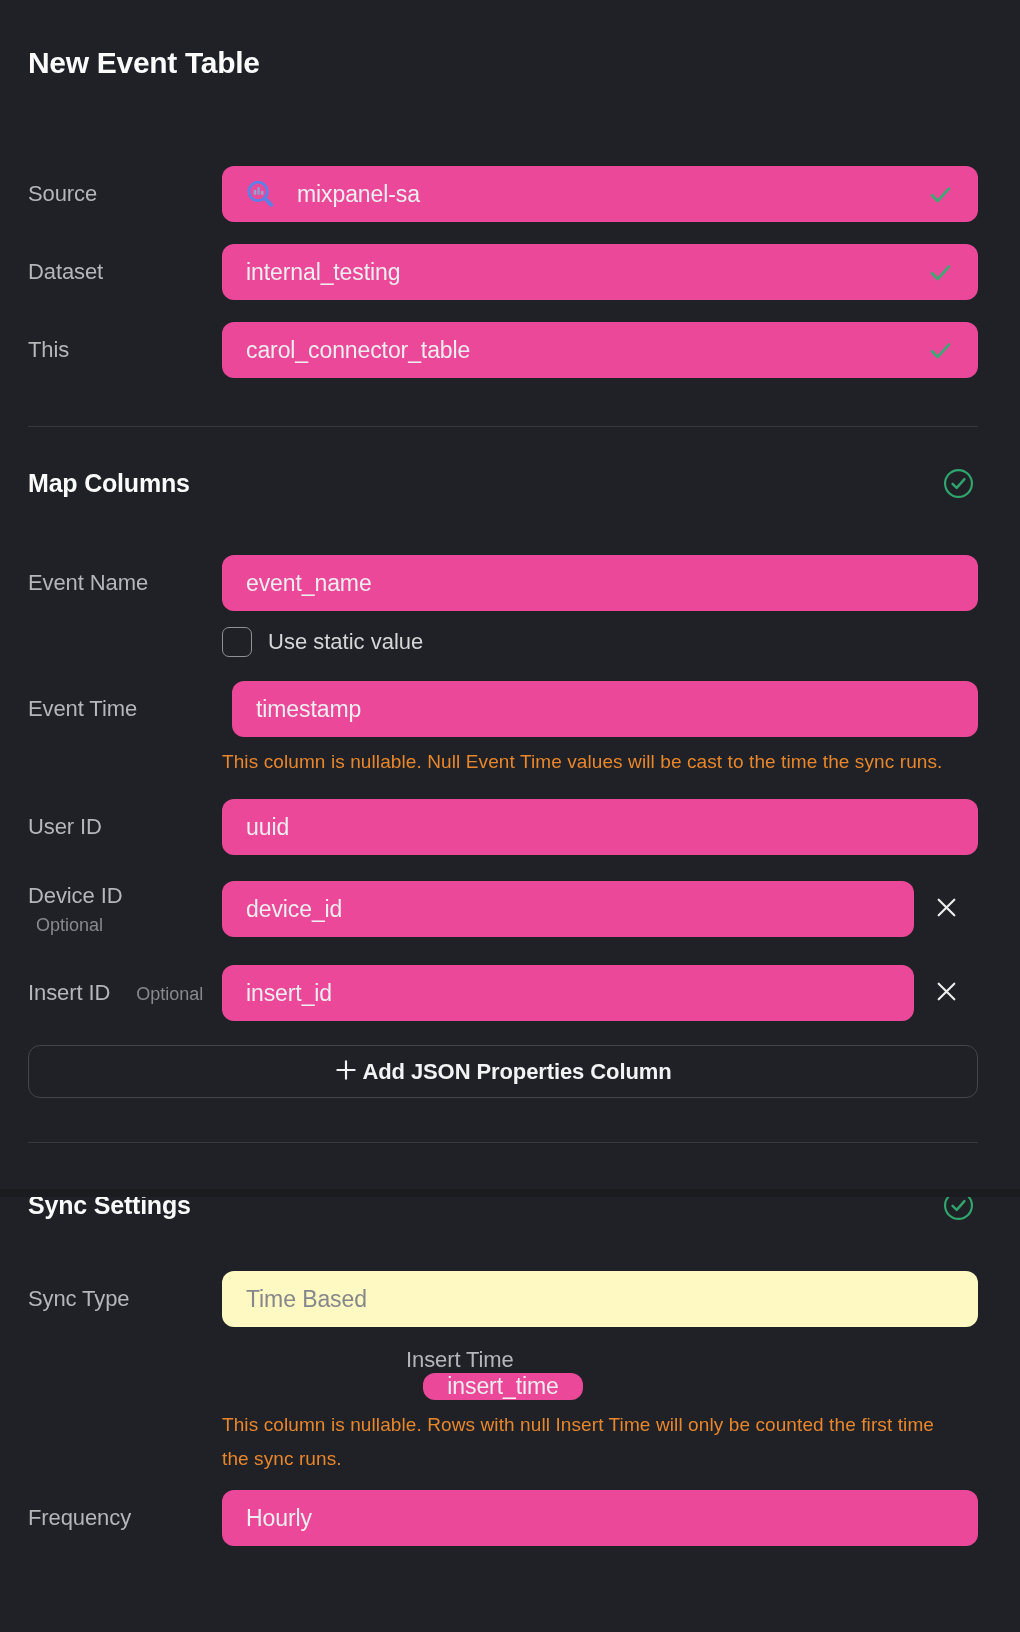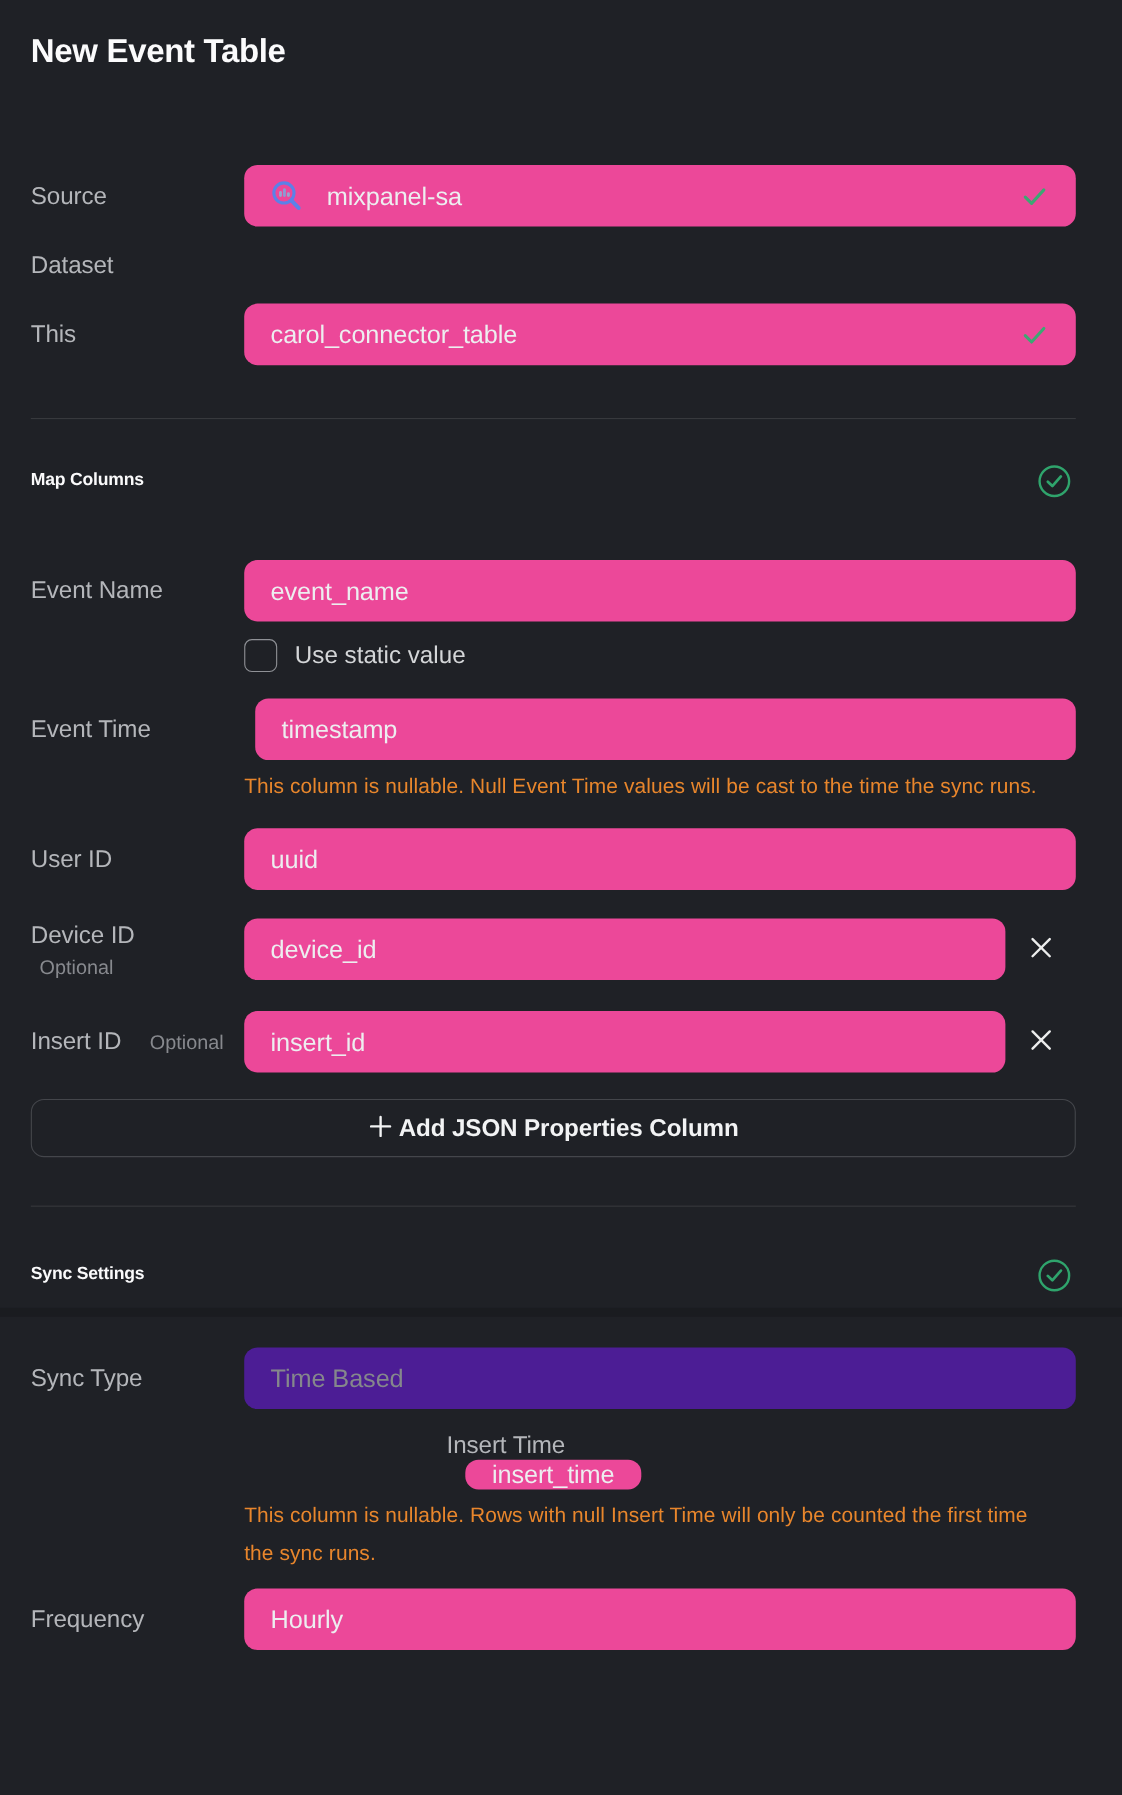--- a/index.html
+++ b/index.html
@@ -2,56 +2,56 @@
 <html><head>
 <meta charset="utf-8">
 <style>
   * { margin:0; padding:0; box-sizing:border-box; }
   html,body { background:#1f2126; }
   body {
     width:1020px; height:1632px; overflow:hidden;
     font-family:"Liberation Sans","DejaVu Sans",sans-serif;
     color:#edeef0; position:relative;
   }
-  .page { width:1020px; height:1197px; padding:28px 42px 0 28px; position:relative; }
+  .page { width:1020px; height:1197px; padding:44px 42px 0 28px; position:relative; }
 
   .page-title {
     font-size:30px; font-weight:700; color:#fbfbfc; letter-spacing:-0.3px;
     line-height:38px; margin-bottom:84px;
   }
 
   .row { display:flex; align-items:center; }
   .label-col { width:194px; flex-shrink:0; }
   .label { font-size:22px; color:#b4b6ba; letter-spacing:-0.1px; }
   .optional { font-size:18px; color:#87898e; }
   .label-stack .optional { display:block; margin-top:6px; margin-left:8px; }
   .label-inline { display:flex; align-items:baseline; gap:26px; flex-wrap:wrap; }
 
   .field {
     flex:1; height:56px; background:#ec4899; border-radius:12px;
     display:flex; align-items:center; padding:0 24px; min-width:0;
   }
   .field.removable { flex:none; width:692px; }
-  .field.disabled { background:#4c1d95; }
+  .field.disabled { background:#fef9c3; }
   .value { font-size:23px; color:#edeef0; letter-spacing:-0.1px; white-space:nowrap; }
   .value.placeholder { color:#85878c; }
   .src-icon { display:flex; align-items:center; margin-right:20px; margin-left:-2px; }
   .tick { margin-left:auto; display:flex; align-items:center; }
 
   .remove-btn {
     margin-left:auto; margin-right:10px; width:44px; height:44px;
     display:flex; align-items:center; justify-content:center;
     background:none; border:none; cursor:pointer;
   }
 
   .divider { border:none; border-top:1px solid #37393d; margin-top:48px; }
   .divider.second { margin-top:44px; }
 
   .section-header { display:flex; align-items:center; justify-content:space-between; margin-top:38px; }
-  .section-title { font-size:16px; font-weight:700; color:#fafafb; letter-spacing:-0.2px; line-height:36px; }
+  .section-title { font-size:25px; font-weight:700; color:#fafafb; letter-spacing:-0.2px; line-height:36px; }
   .section-status { display:flex; align-items:center; margin-right:4px; }
 
   .mt-eventname { margin-top:54px; }
   .checkbox-row { margin-left:194px; margin-top:16px; display:flex; align-items:center; }
   .checkbox {
     width:30px; height:30px; border:1.5px solid #8f9196; border-radius:7px;
     background:transparent; cursor:pointer; flex-shrink:0;
   }
   .checkbox-label { font-size:22px; color:#d4d6d8; margin-left:16px; }
 
@@ -102,20 +102,28 @@
       <span class="tick">
         <svg width="27" height="27" viewBox="0 0 24 24">
             <path d="M4.5 12.6 L9.6 17.7 L19.5 6.8" fill="none" stroke="#3ca873" stroke-width="2.5" stroke-linecap="round" stroke-linejoin="round"></path>
           </svg>
       </span>
     </div>
   </div>
 
   <div class="row" style="margin-top:22px">
     <div class="label-col"><span class="label">Dataset</span></div>
+    <div class="field">
+      <span class="value">internal_testing</span>
+      <span class="tick">
+        <svg width="27" height="27" viewBox="0 0 24 24">
+            <path d="M4.5 12.6 L9.6 17.7 L19.5 6.8" fill="none" stroke="#3ca873" stroke-width="2.5" stroke-linecap="round" stroke-linejoin="round"></path>
+          </svg>
+      </span>
+    </div>
   </div>
 
   <div class="row" style="margin-top:22px">
     <div class="label-col"><span class="label">This</span></div>
     <div class="field">
       <span class="value">carol_connector_table</span>
       <span class="tick">
         <svg width="27" height="27" viewBox="0 0 24 24">
             <path d="M4.5 12.6 L9.6 17.7 L19.5 6.8" fill="none" stroke="#3ca873" stroke-width="2.5" stroke-linecap="round" stroke-linejoin="round"></path>
           </svg>

